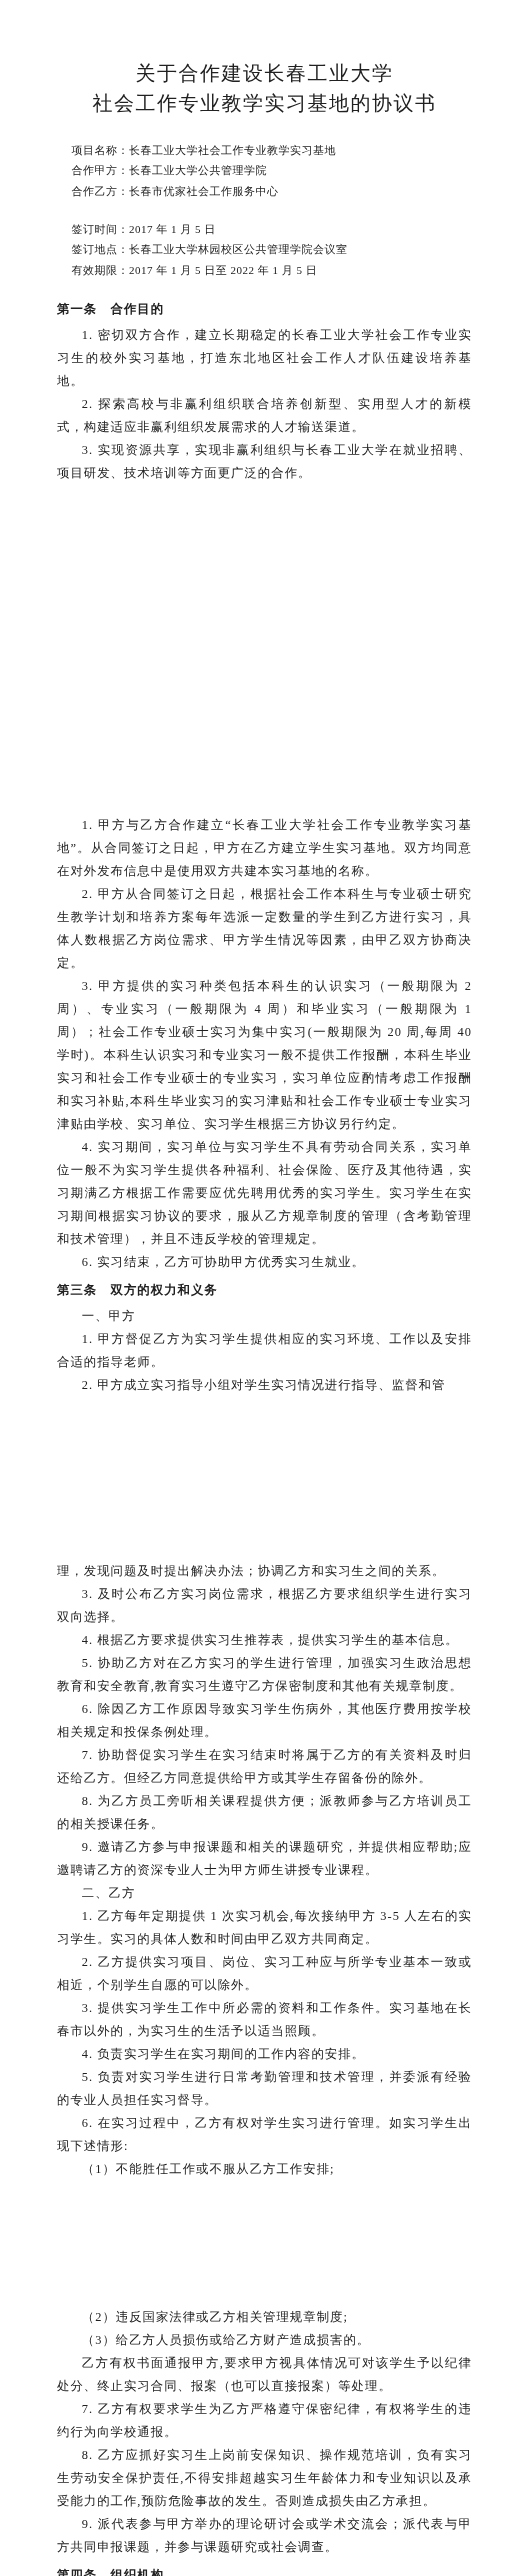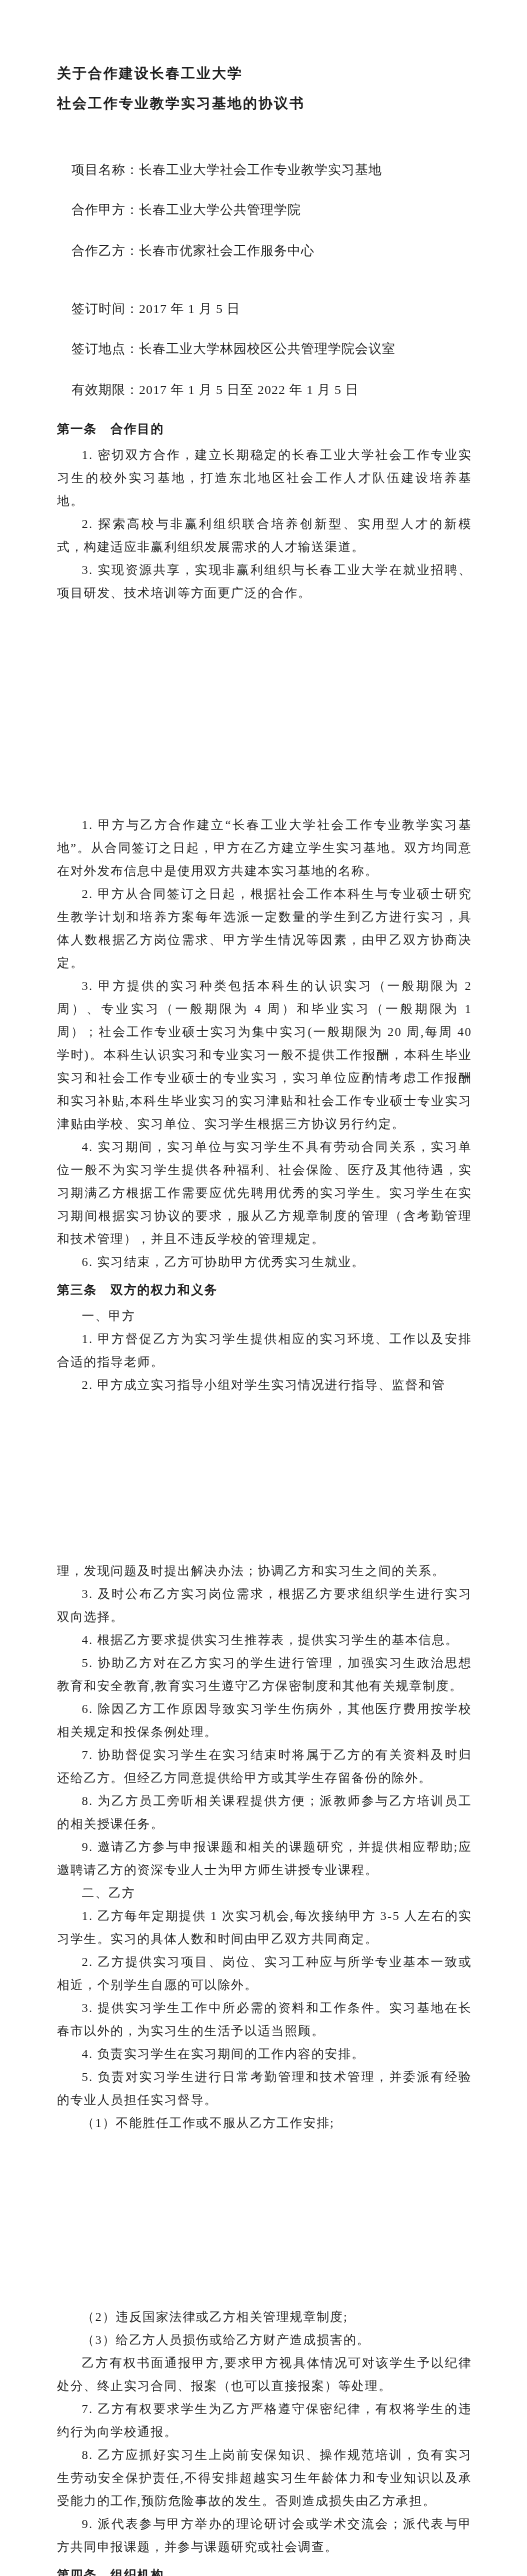--- a/index.html
+++ b/index.html
@@ -8,25 +8,25 @@
     font-family:"Liberation Serif","DejaVu Serif",serif;
     color:#212121;overflow:hidden;
   }
   .page{
     position:relative;width:528px;height:746px;box-sizing:border-box;
     padding:68px 56px 0 57px;background:#ffffff;overflow:visible;
   }
   .page.first{padding-top:58px;}
   .t-title{
     font-family:"Liberation Sans","DejaVu Sans",sans-serif;
-    font-weight:bold;font-size:14px;line-height:30px;text-align:left;
+    font-weight:normal;font-size:20px;line-height:30px;text-align:center;
     letter-spacing:1.5px;
   }
   .t-meta{
-    font-size:13px;line-height:20.6px;letter-spacing:0.5px;margin-left:14.4px;margin-top:20px;
+    font-size:11px;line-height:20.6px;letter-spacing:0.5px;margin-left:14.4px;
   }
   .t-para,.t-sub{
     font-size:12.4px;line-height:23px;letter-spacing:1px;
     text-align:justify;text-justify:inter-character;text-indent:2em;
   }
   .t-cont{text-indent:0;}
   .t-heading{
     font-family:Liberation Sans, sans-serif;
     font-weight:bold;font-size:12.4px;line-height:24px;letter-spacing:1px;
     margin:4.1px 0 3.1px 0;
@@ -74,20 +74,21 @@
       <div class="t-para">6. 除因乙方工作原因导致实习学生伤病外，其他医疗费用按学校相关规定和投保条例处理。</div>
       <div class="t-para">7. 协助督促实习学生在实习结束时将属于乙方的有关资料及时归还给乙方。但经乙方同意提供给甲方或其学生存留备份的除外。</div>
       <div class="t-para">8. 为乙方员工旁听相关课程提供方便；派教师参与乙方培训员工的相关授课任务。</div>
       <div class="t-para">9. 邀请乙方参与申报课题和相关的课题研究，并提供相应帮助;应邀聘请乙方的资深专业人士为甲方师生讲授专业课程。</div>
       <div class="t-sub">二、乙方</div>
       <div class="t-para">1. 乙方每年定期提供 1 次实习机会,每次接纳甲方 3-5 人左右的实习学生。实习的具体人数和时间由甲乙双方共同商定。</div>
       <div class="t-para">2. 乙方提供实习项目、岗位、实习工种应与所学专业基本一致或相近，个别学生自愿的可以除外。</div>
       <div class="t-para">3. 提供实习学生工作中所必需的资料和工作条件。实习基地在长春市以外的，为实习生的生活予以适当照顾。</div>
       <div class="t-para">4. 负责实习学生在实习期间的工作内容的安排。</div>
       <div class="t-para">5. 负责对实习学生进行日常考勤管理和技术管理，并委派有经验的专业人员担任实习督导。</div>
+      <div class="t-para">6. 在实习过程中，乙方有权对学生实习进行管理。如实习学生出现下述情形:</div>
       <div class="t-para">（1）不能胜任工作或不服从乙方工作安排;</div>
     </section>
   <section class="page">
       <div class="t-para">（2）违反国家法律或乙方相关管理规章制度;</div>
       <div class="t-para">（3）给乙方人员损伤或给乙方财产造成损害的。</div>
       <div class="t-para">乙方有权书面通报甲方,要求甲方视具体情况可对该学生予以纪律处分、终止实习合同、报案（也可以直接报案）等处理。</div>
       <div class="t-para">7. 乙方有权要求学生为乙方严格遵守保密纪律，有权将学生的违约行为向学校通报。</div>
       <div class="t-para">8. 乙方应抓好实习生上岗前安保知识、操作规范培训，负有实习生劳动安全保护责任,不得安排超越实习生年龄体力和专业知识以及承受能力的工作,预防危险事故的发生。否则造成损失由乙方承担。</div>
       <div class="t-para">9. 派代表参与甲方举办的理论研讨会或学术交流会；派代表与甲方共同申报课题，并参与课题研究或社会调查。</div>
       <div class="t-heading">第四条　组织机构</div>

